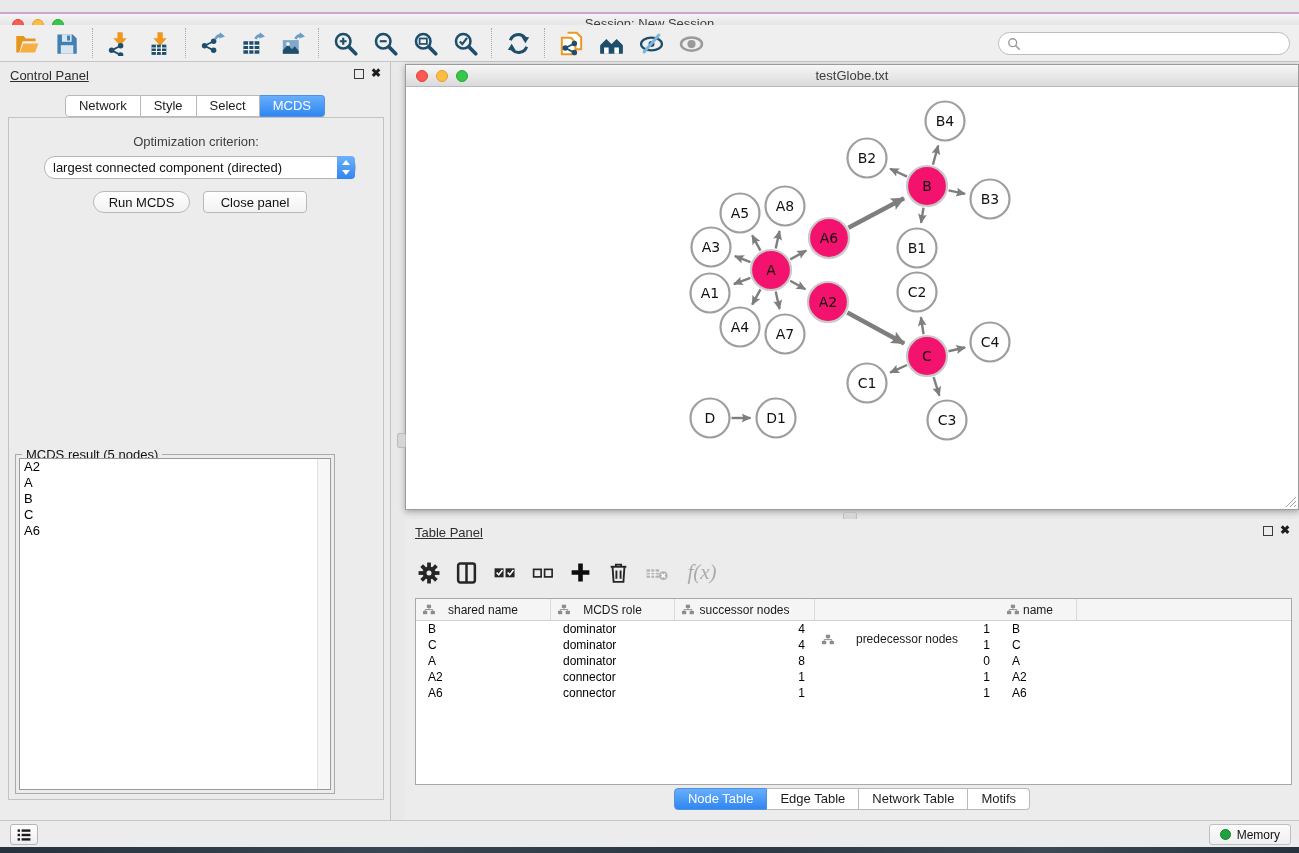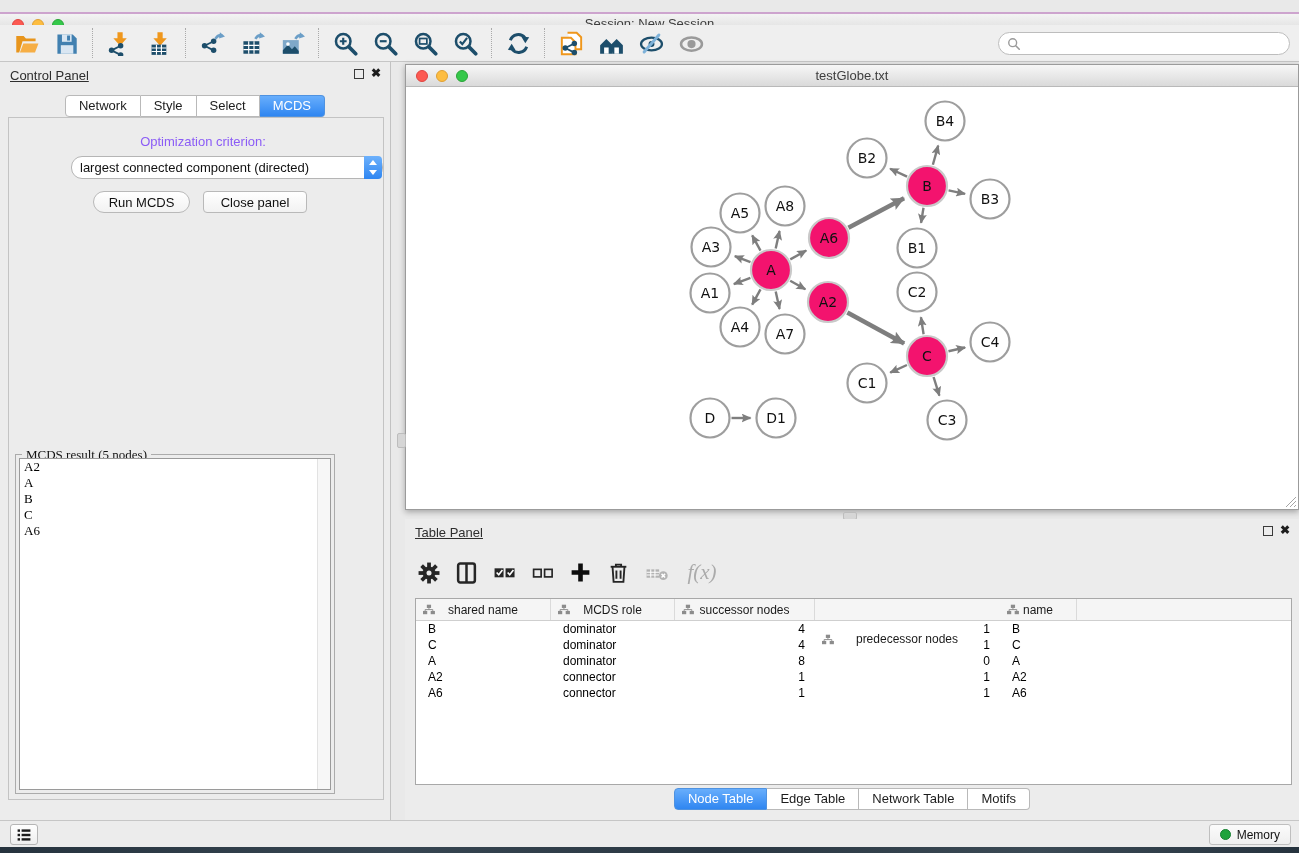--- a/index.html
+++ b/index.html
@@ -45,35 +45,35 @@
   .float-btn { position:absolute; top:7px; width:10px; height:10px; border:1.5px solid #3a3a3a; background:transparent; }
   .close-btn { position:absolute; top:4px; font-size:12px; font-weight:bold; color:#1d1d1d; }
   .tabs-row { position:absolute; left:0; width:100%; display:flex; justify-content:center; }
   .tab { height:22px; line-height:20px; padding:0 13px; font-size:13px; color:#1c1c1c;
     background:#fff; border:1px solid #b9b9b9; border-left:none; cursor:default; }
   .tab:first-child { border-left:1px solid #b9b9b9; border-radius:4px 0 0 4px; }
   .tab:last-child { border-radius:0 4px 4px 0; }
   .tab.active { background:linear-gradient(#68aefc,#2f86f1); border-color:#4f92e0; color:#fff;text-align:center; }
   #cp-box { position:absolute; left:8px; top:55px; width:376px; height:683px;
     border:1px solid #c3c3c3; }
-  #opt-label { position:absolute; left:7px; width:100%; top:16px; text-align:center;
-    font-size:13px; color:#8b5cf6; }
+  #opt-label { position:absolute; left:0; width:100%; top:16px; text-align:center;
+    font-size:13px; color:#404040; }
   #criterion { position:absolute; left:35px; top:38px; width:312px; height:23px;
     background:#fff; border:1px solid #b5b5b5; border-radius:11px; font-size:13px;
-    color:#111; line-height:21px; padding-left:8px;margin-left:27px; }
+    color:#111; line-height:21px; padding-left:8px; }
   #criterion .stepper { position:absolute; right:0px; top:-1px; width:18px; height:23px;
     background:linear-gradient(#6db1fc,#2f86f1); border-radius:0 4px 4px 0; }
   #criterion .stepper svg { width:18px; height:23px; }
   .cp-btn { position:absolute; top:73px; height:22px; background:linear-gradient(#ffffff,#f2f2f2);
     border:1px solid #b9b9b9; border-radius:4px; font-size:13px; color:#111;
     font-family:"Liberation Sans",sans-serif; }
   #run-btn { left:84px; width:97px;border-radius:11px; }
   #closep-btn { left:194px; width:104px; }
   #result-fieldset { position:absolute; left:6px; top:336px; width:320px; height:340px;
-    border:1px solid #ababab;font-family:Liberation Serif, serif; }
+    border:1px solid #ababab; }
   #result-legend { position:absolute; left:6px; top:-8px; background:#ececec;
     padding:0 4px; font-size:13px; color:#111; }
   #result-list { position:absolute; left:3px; top:3px; right:3px; bottom:3px;
     background:#fff; border:1px solid #9a9a9a; overflow:hidden; }
   #result-scroll { position:absolute; right:0; top:0; bottom:0; width:13px;
     background:#f7f7f7; border-left:1px solid #e2e2e2; }
   .result-item { font-size:13px; line-height:16px; padding-left:4px; color:#000; }
 
   
   #net-window { position:absolute; left:405px; top:2px; width:894px; height:446px;

